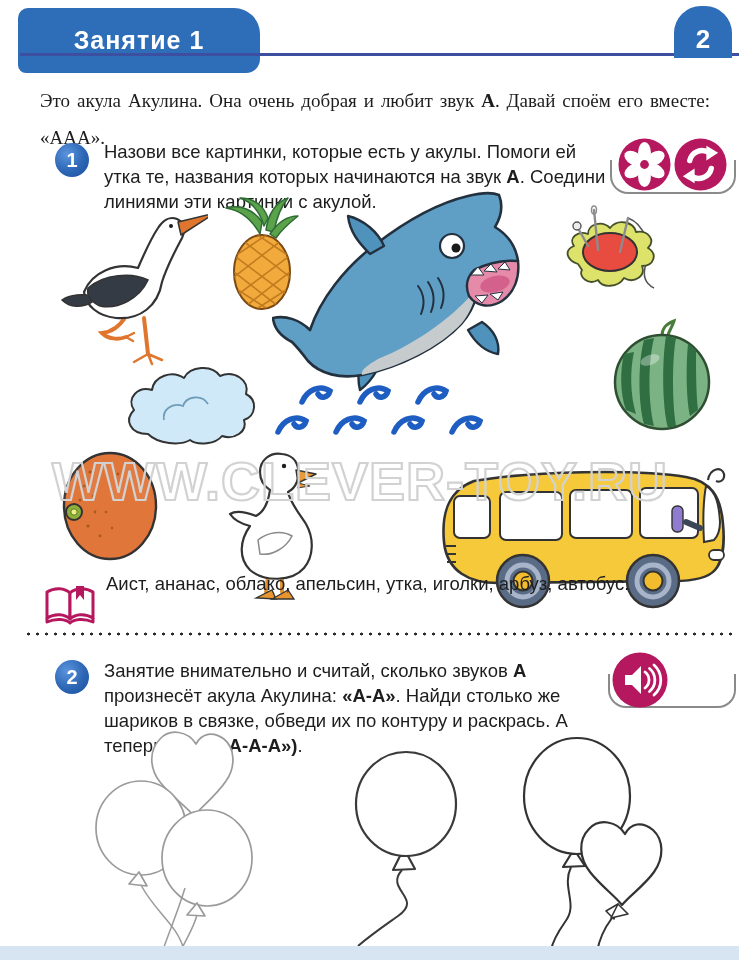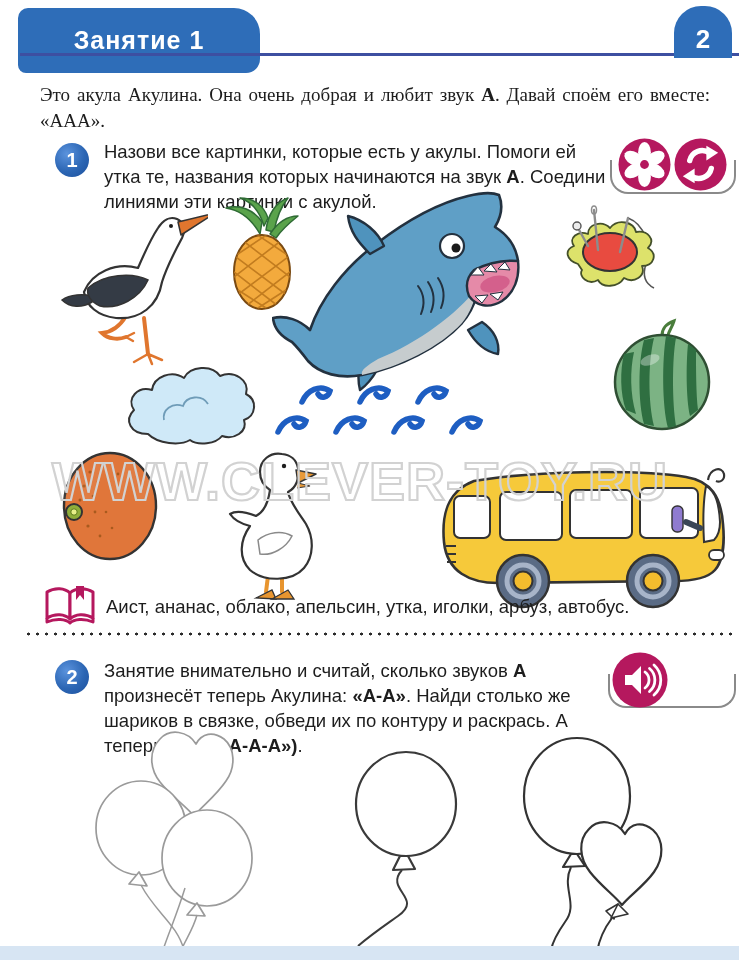--- a/index.html
+++ b/index.html
@@ -10,38 +10,38 @@
   
   .lesson-tab{left:18px;top:8px;width:242px;height:65px;background:#2e6db8;
       border-radius:10px 26px 14px 8px;display:flex;align-items:center;justify-content:center;}
   .lesson-tab span{color:#fff;font-weight:bold;font-size:25px;letter-spacing:1px;}
   .header-line{left:20px;top:53px;width:719px;height:3px;background:#3d4fa1;}
   .page-tab{left:674px;top:6px;width:58px;height:52px;background:#2e6db8;
       border-radius:27px 27px 0 0;display:flex;align-items:flex-end;justify-content:center;}
   .page-tab span{color:#fff;font-weight:bold;font-size:26px;line-height:1;padding-bottom:6px;}
   
   .intro{left:40px;top:82px;width:670px;font-family:"Liberation Serif",serif;
-      font-size:19px;line-height:26px;text-align:justify;}
+      font-size:19px;line-height:37px;text-align:justify;}
   .task-text{font-size:18.5px;line-height:25px;}
   .task1-text{left:104px;top:139px;width:506px;}
   .task2-text{left:104px;top:658px;width:510px;}
   .badge{width:34px;height:34px;border-radius:50%;color:#fff;font-weight:bold;font-size:20px;
       display:flex;align-items:center;justify-content:center;
       background:radial-gradient(circle at 35% 32%, #5b93dd 0%, #2c66b4 55%, #1c4f9c 100%);}
   .badge1{left:55px;top:143px;}
   .badge2{left:55px;top:660px;}
   
   .icon-tray{height:58px;}
   .tray1{left:610px;top:136px;width:126px;}
   .tray2{left:608px;top:650px;width:128px;}
   .tray-bracket{position:absolute;left:0;right:0;top:24px;bottom:0;
       border:2.5px solid #8a8a8a;border-top:none;border-radius:0 0 18px 18px;}
   .tray-icon{position:absolute;top:2px;}
   
-  .word-row{left:106px;top:596px;width:610px;font-size:18.5px;}
+  .word-row{left:106px;top:573px;width:610px;font-size:18.5px;}
   .book-wrap{left:42px;top:584px;}
   
   .dotted{left:24px;top:632px;width:712px;height:4px;
       background-image:radial-gradient(circle,#2a2a2a 1.4px,transparent 1.6px);
       background-size:9px 4px;background-repeat:repeat-x;}
   
   .scene1{left:0;top:190px;width:739px;height:425px;}
   .scene2{left:0;top:720px;width:739px;height:236px;}
   .watermark{left:52px;top:450px;width:690px;font-size:54px;font-weight:bold;letter-spacing:1px;
       color:rgba(255,255,255,0.05);-webkit-text-stroke:2.2px #d2d2d2;z-index:6;}
@@ -288,21 +288,21 @@
     <path d="M34 2 L42 2 L42 16 L38 11 L34 16 Z" fill="#b5185e"></path>
   </svg>
 </div>
 <div class="abs word-row">Аист, ананас, облако, апельсин, утка, иголки, арбуз, автобус.</div>
 
 <div class="abs dotted"></div>
 
 <div class="abs badge badge2">
   <span>2</span>
 </div>
-<p class="abs task-text task2-text" style="margin:0"><span>Занятие внимательно и считай, сколько звуков </span><span class="b">А</span><span> произнесёт теперь Акулина: </span><span class="b">«А-А»</span><span>. Найди столько же шариков в связке, обведи их по контуру и раскрась. А теперь: </span><span class="b">«А» («А-А-А»)</span><span>.</span></p>
+<p class="abs task-text task2-text" style="margin:0"><span>Занятие внимательно и считай, сколько звуков </span><span class="b">А</span><span> произнесёт акула Акулина: </span><span class="b">«А-А»</span><span>. Найди столько же шариков в связке, обведи их по контуру и раскрась. А теперь: </span><span class="b">«А» («А-А-А»)</span><span>.</span></p>
 
 <div class="abs icon-tray tray2">
   <div class="tray-bracket"></div>
   <div class="tray-icon" style="left:4px">
     <svg width="56" height="56" viewBox="0 0 56 56">
       <circle cx="28" cy="28" r="27.5" fill="#b5185e"></circle>
       <path d="M13 23 L20 23 L29 14 L29 42 L20 33 L13 33 Z" fill="#ffffff"></path>
       <g stroke="#ffffff" stroke-width="2.8" fill="none" stroke-linecap="round">
         <path d="M33 20 A10 10 0 0 1 33 36"></path>
         <path d="M37.5 16.5 A15 15 0 0 1 37.5 39.5"></path>

